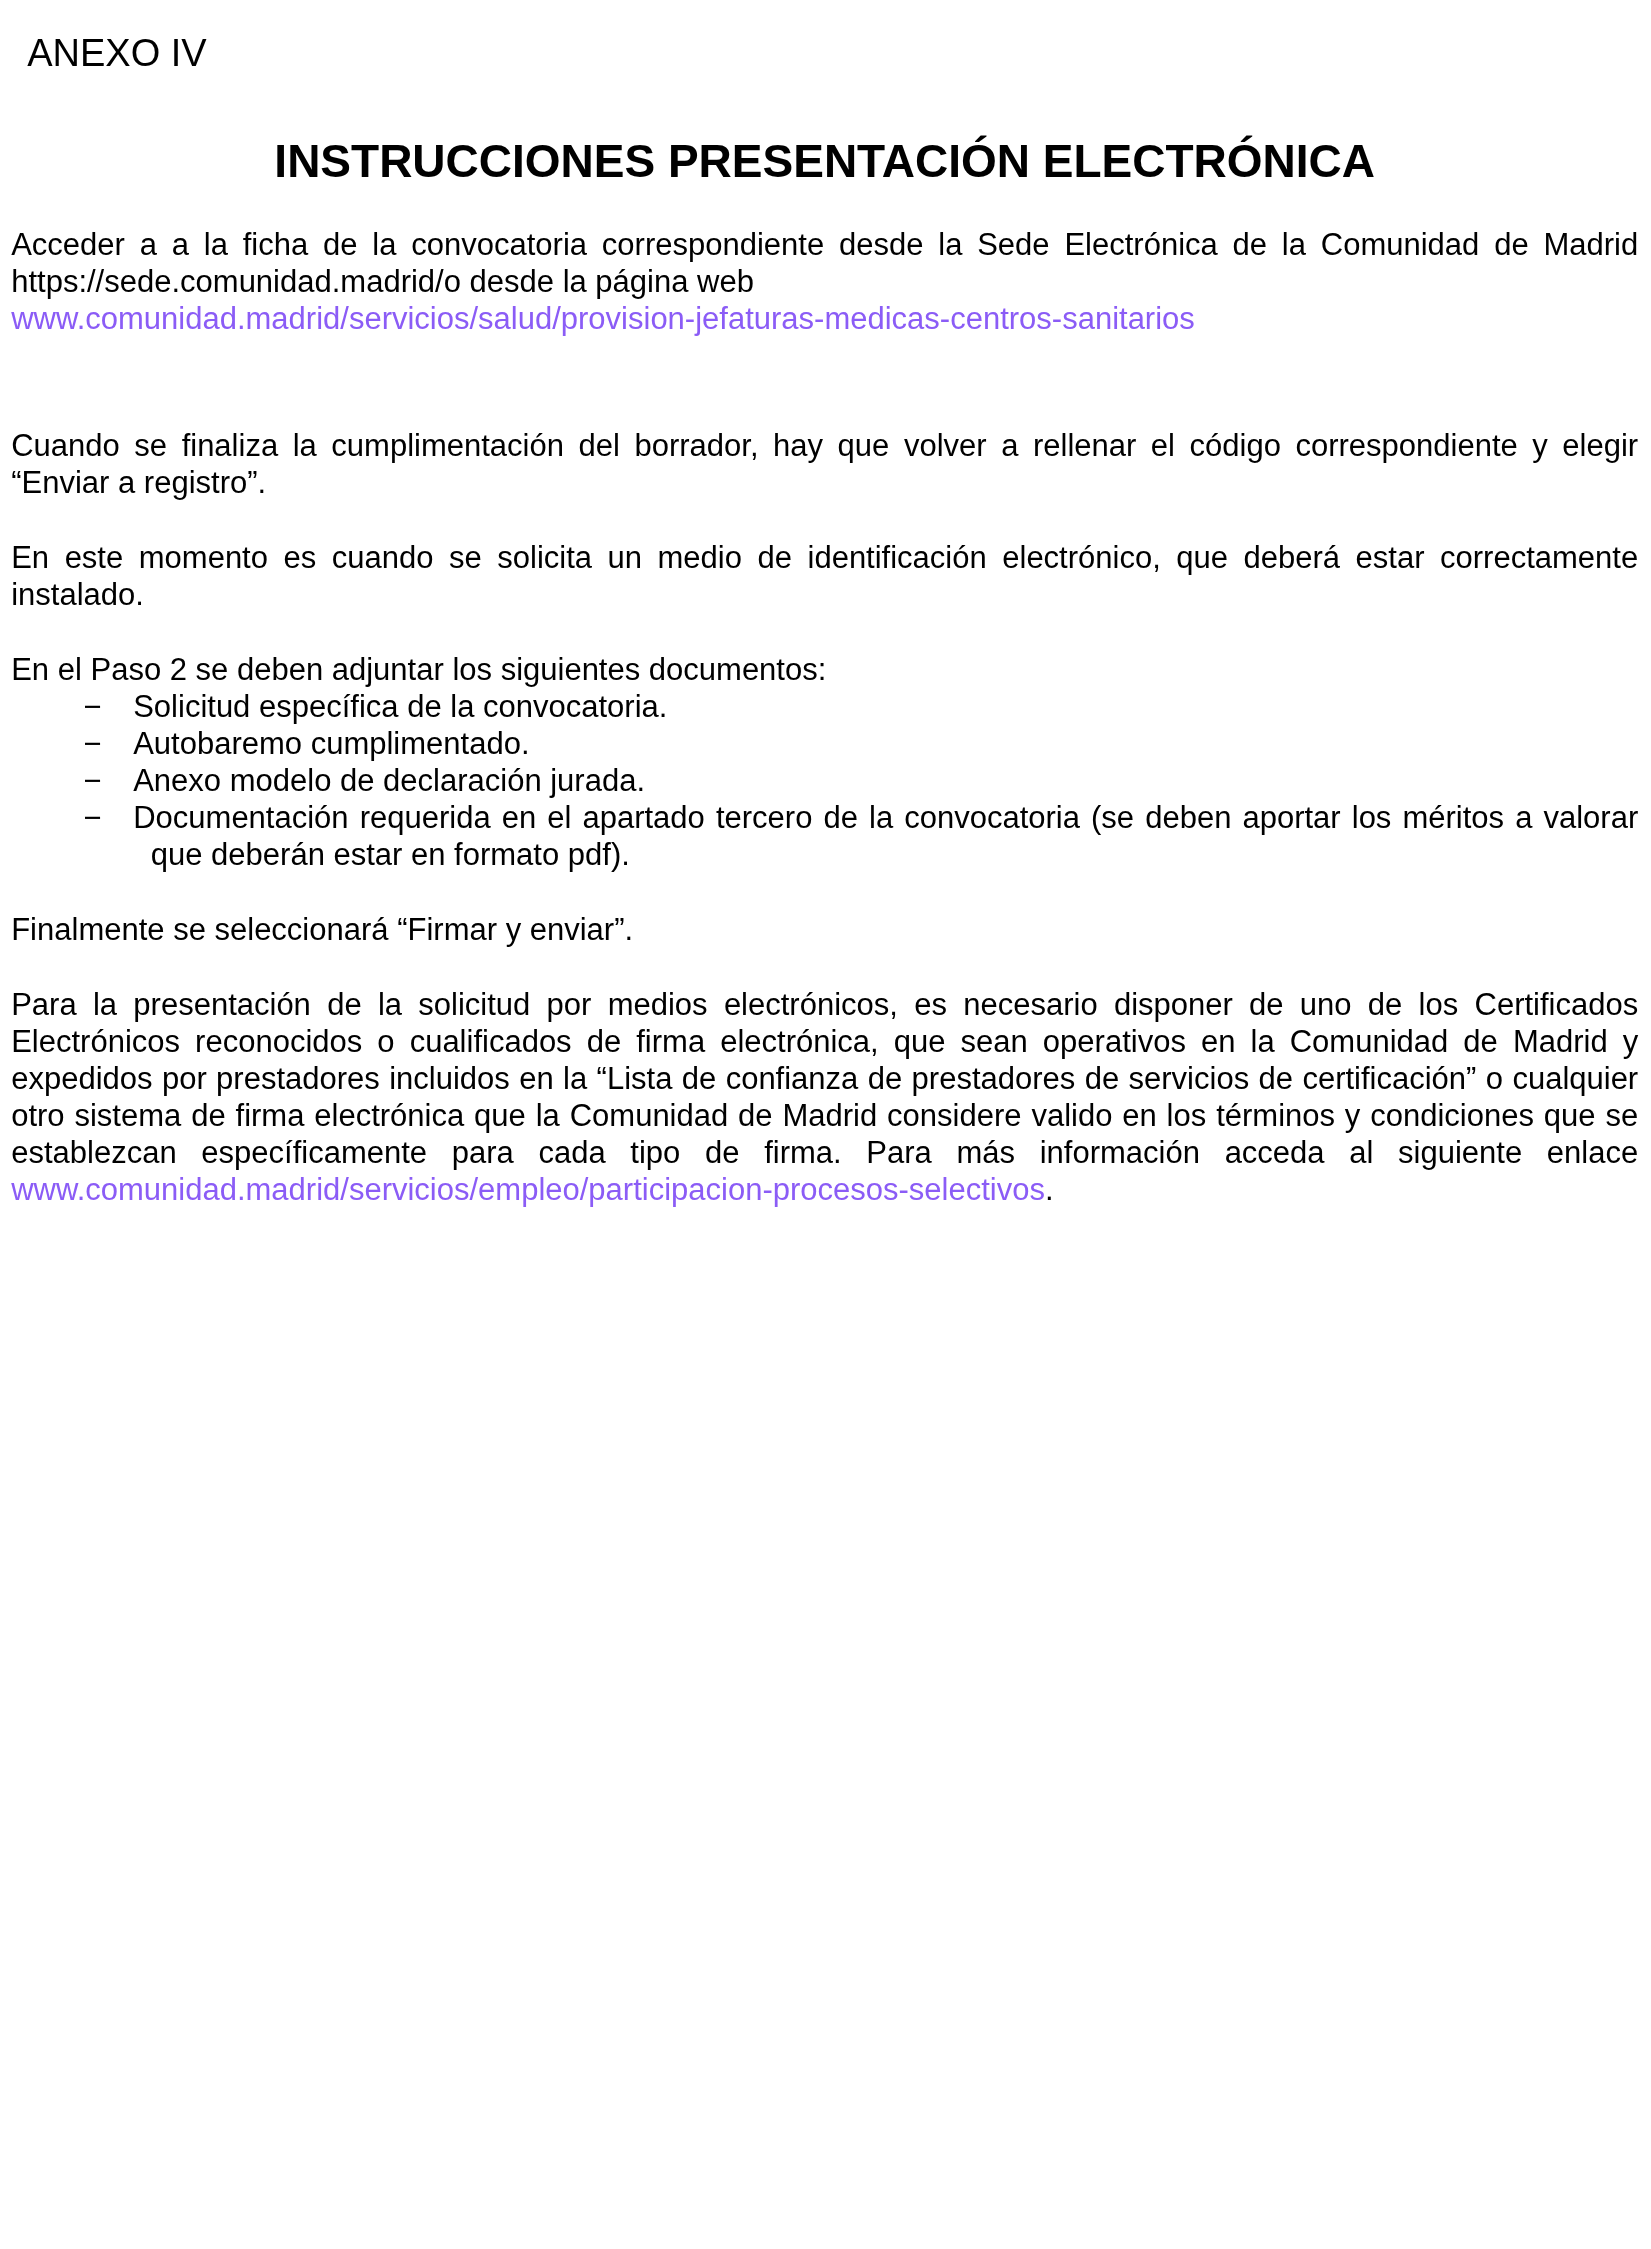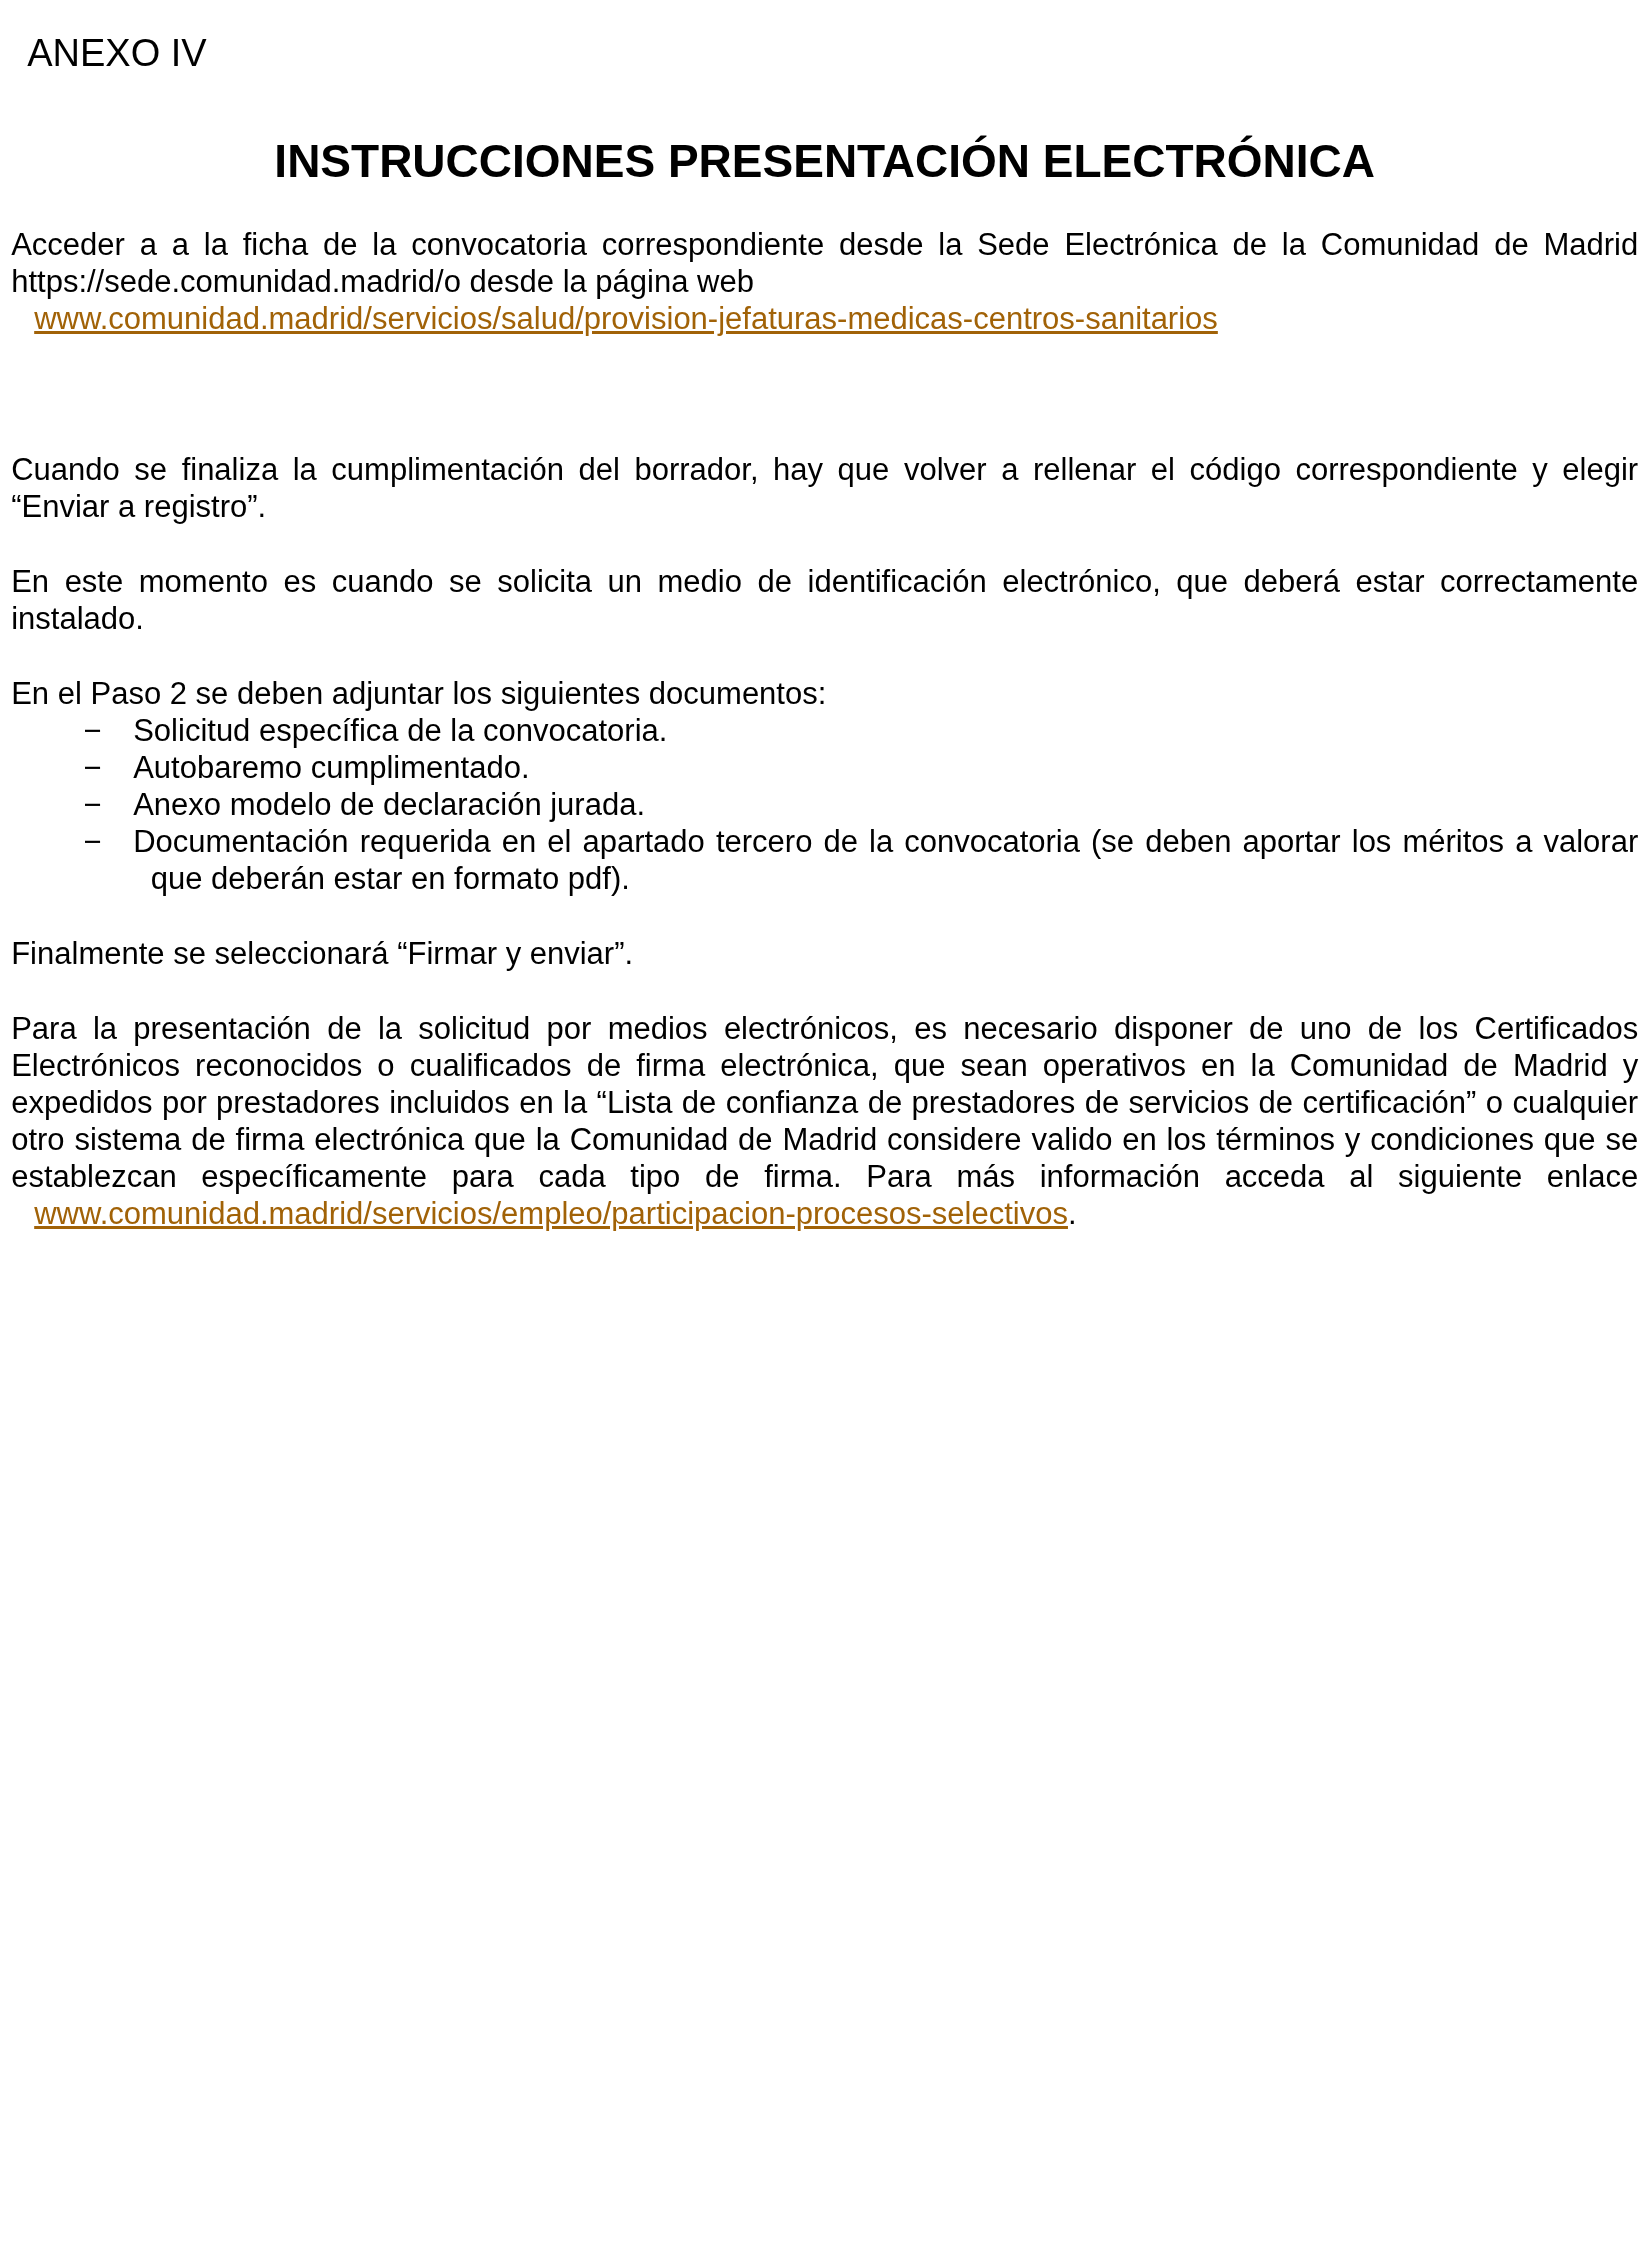--- a/index.html
+++ b/index.html
@@ -41,27 +41,25 @@
   .justify {
     text-align: justify;
   }
   .bold {
     font-weight: bold;
   }
   .mt-lg {
     margin-top: 77px;
   }
   .mt-xl {
-    margin-top: 114px;
+    margin-top: 90px;
   }
   .doc-link {
-    text-decoration: underline;
-    color: #a16207;
+    color: #8b5cf6;
     cursor: pointer;
-    margin-left: 23px;
   }
   .list {
     margin: 0;
     font-size: 31px;
     line-height: 37px;
   }
   .list-item {
     display: flex;
     padding-left: 72px;
   }

